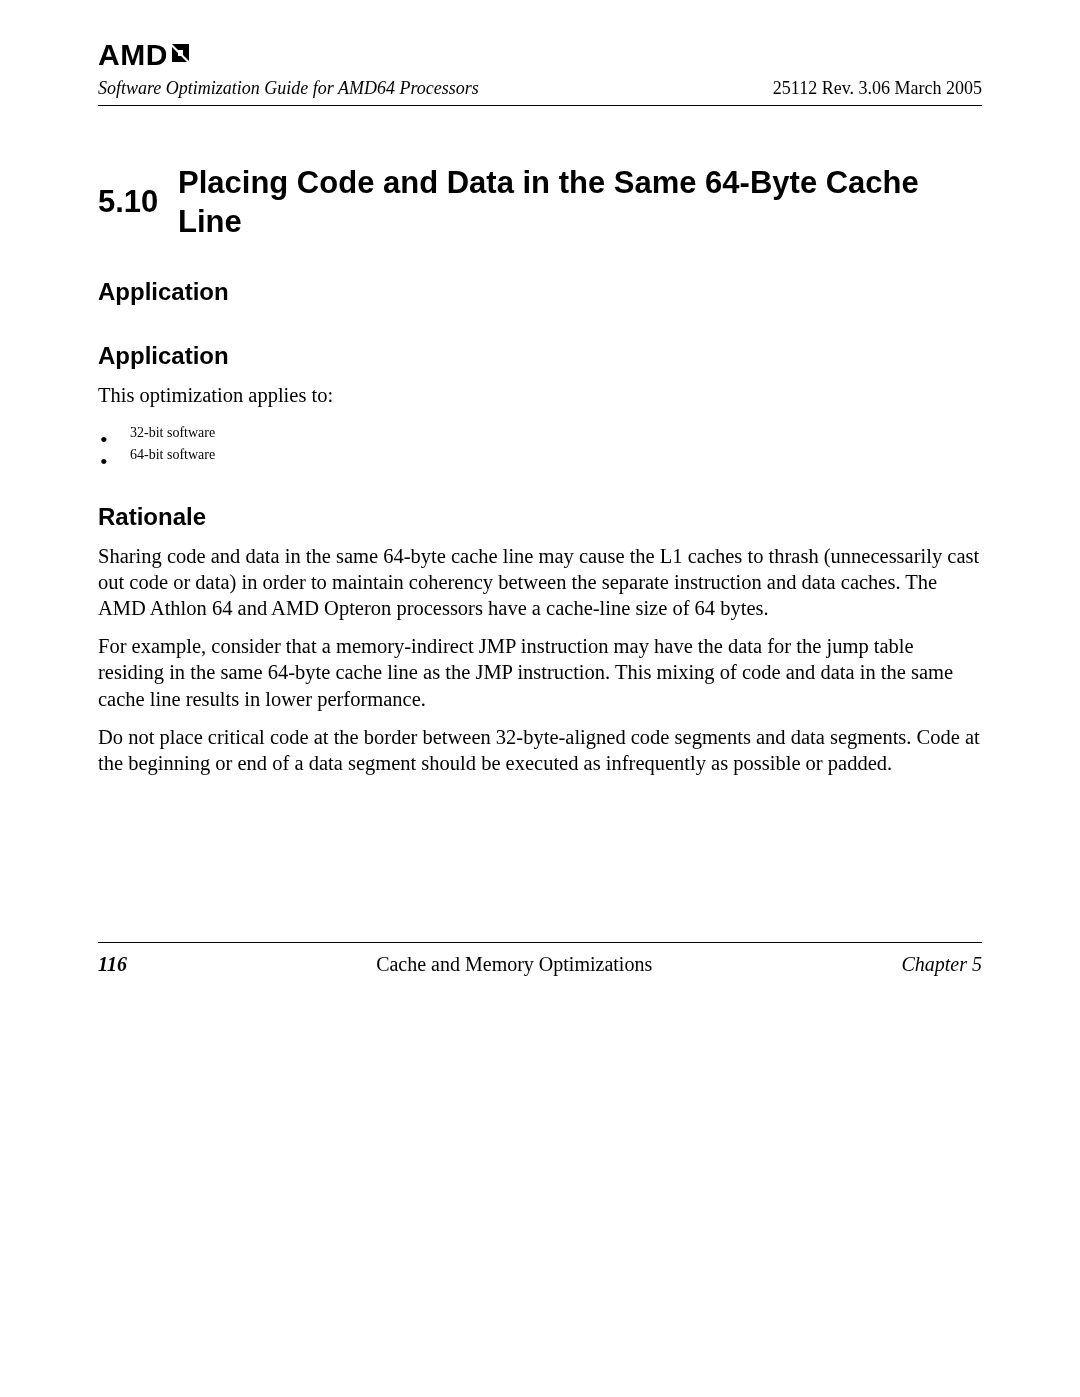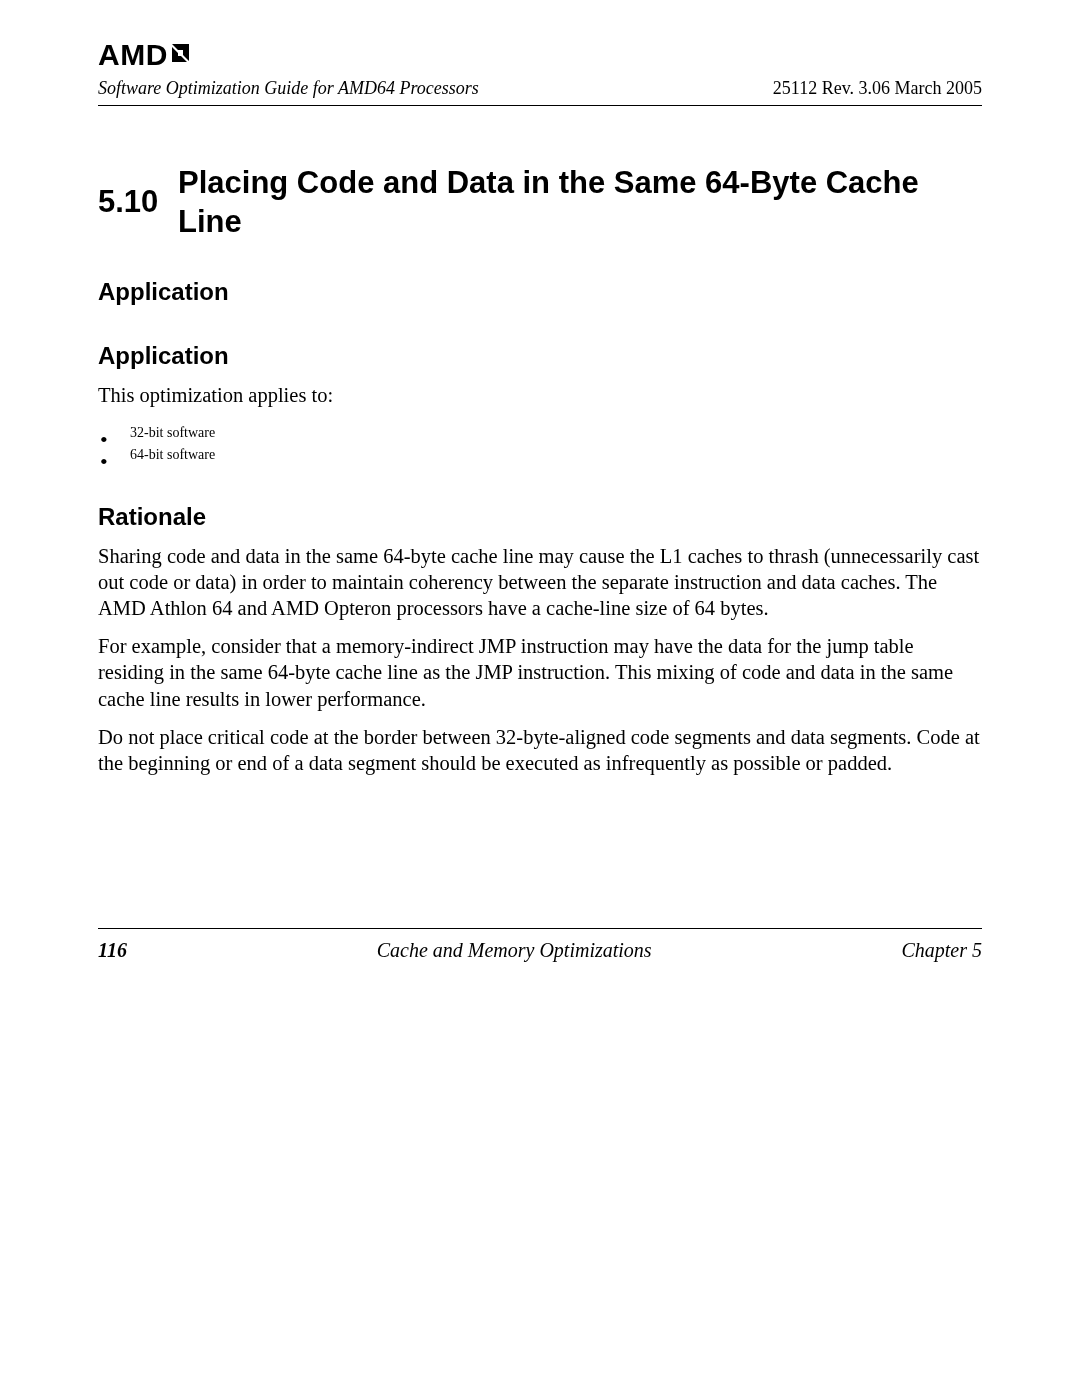--- a/index.html
+++ b/index.html
@@ -13,25 +13,25 @@
   .rule { border: none; border-top: 1.5px solid #000; margin-top: 6px; }
   .section-heading { display:flex; font-family: Arial, Helvetica, sans-serif; font-weight: 700; font-size: 31px; margin-top: 58px; line-height: 1.25; align-items: center; }
   .section-heading .num { width: 80px; flex: 0 0 80px; }
   .subheading { font-family: Arial, Helvetica, sans-serif; font-weight: 700; font-size: 24px; margin-top: 36px; }
   .para { font-size: 20.5px; line-height: 1.28; margin-top: 12px; }
   .para.first-opt { margin-top: 18px; }
   .diamond-icon { display:inline-block; vertical-align: -4px; margin-right: 10px; }
   ul.app-list { list-style: none; margin-top: 14px; }
   ul.app-list li { font-size: 14px; line-height: 1.6; padding-left: 32px; position: relative; }
   ul.app-list li::before { content: "•"; position: absolute; left: 2px; font-size: 22px; }
-  .footer { position: absolute; left: 98px; right: 98px; bottom: 50px; }
+  .footer { position: absolute; left: 98px; right: 98px; bottom: 36px; }
   .footer-rule { border:none; border-top:1.5px solid #000; }
   .footer-row { display:flex; justify-content: space-between; font-size: 20px; margin-top: 10px; }
   .footer-row .pnum { font-style: italic; font-weight: bold; }
-  .footer-row .ftitle { font-style: italic; }
+  .footer-row .ftitle { }
   .footer-row .chapter { font-style: italic; }
 </style>
 </head>
 <body>
 
 <div class="page">
 
   <div class="logo">
     <span>AMD</span>
     <span class="arrow">

